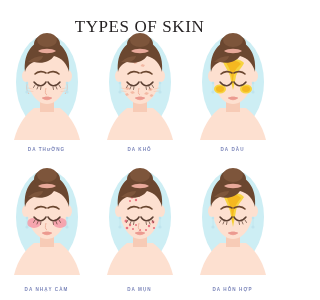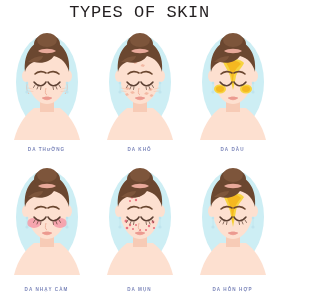--- a/index.html
+++ b/index.html
@@ -3,25 +3,25 @@
 <meta charset="utf-8">
 <style>
   html,body{margin:0;padding:0;}
   body{
     width:279px;height:300px;background:#ffffff;
     font-family:"Liberation Sans", sans-serif;
     overflow:hidden;position:relative;
   }
   #title{
     text-align:center;
-    font-family:Liberation Mono, monospace;
+    font-family:Liberation Serif, serif;
     font-size:17px;
     letter-spacing:0.6px;
     color:#231f20;
-    padding-top:4px;
+    padding-top:18px;
     line-height:1;
   }
   #grid{
     position:absolute;top:30px;left:0;width:279px;height:270px;
     display:grid;
     grid-template-columns:repeat(3,1fr);
     grid-template-rows:1fr 1fr;
   }
   .cell{position:relative;}
   .art{position:absolute;left:50%;top:2px;transform:translateX(-50%);}

